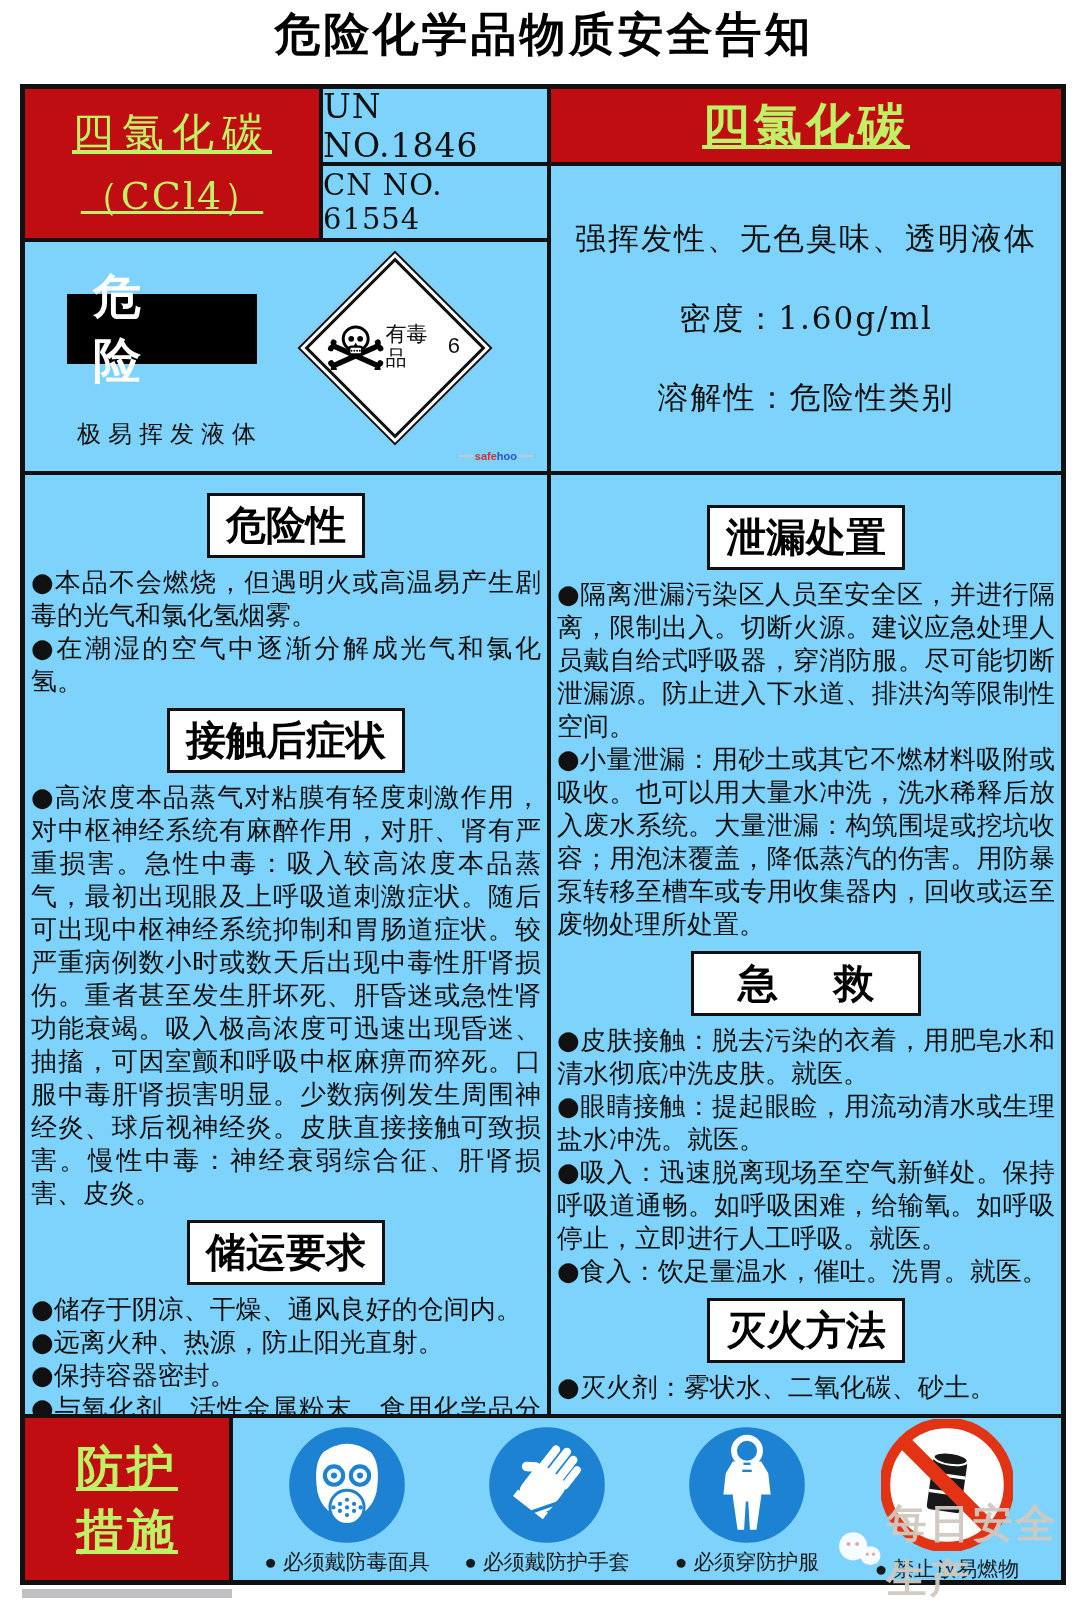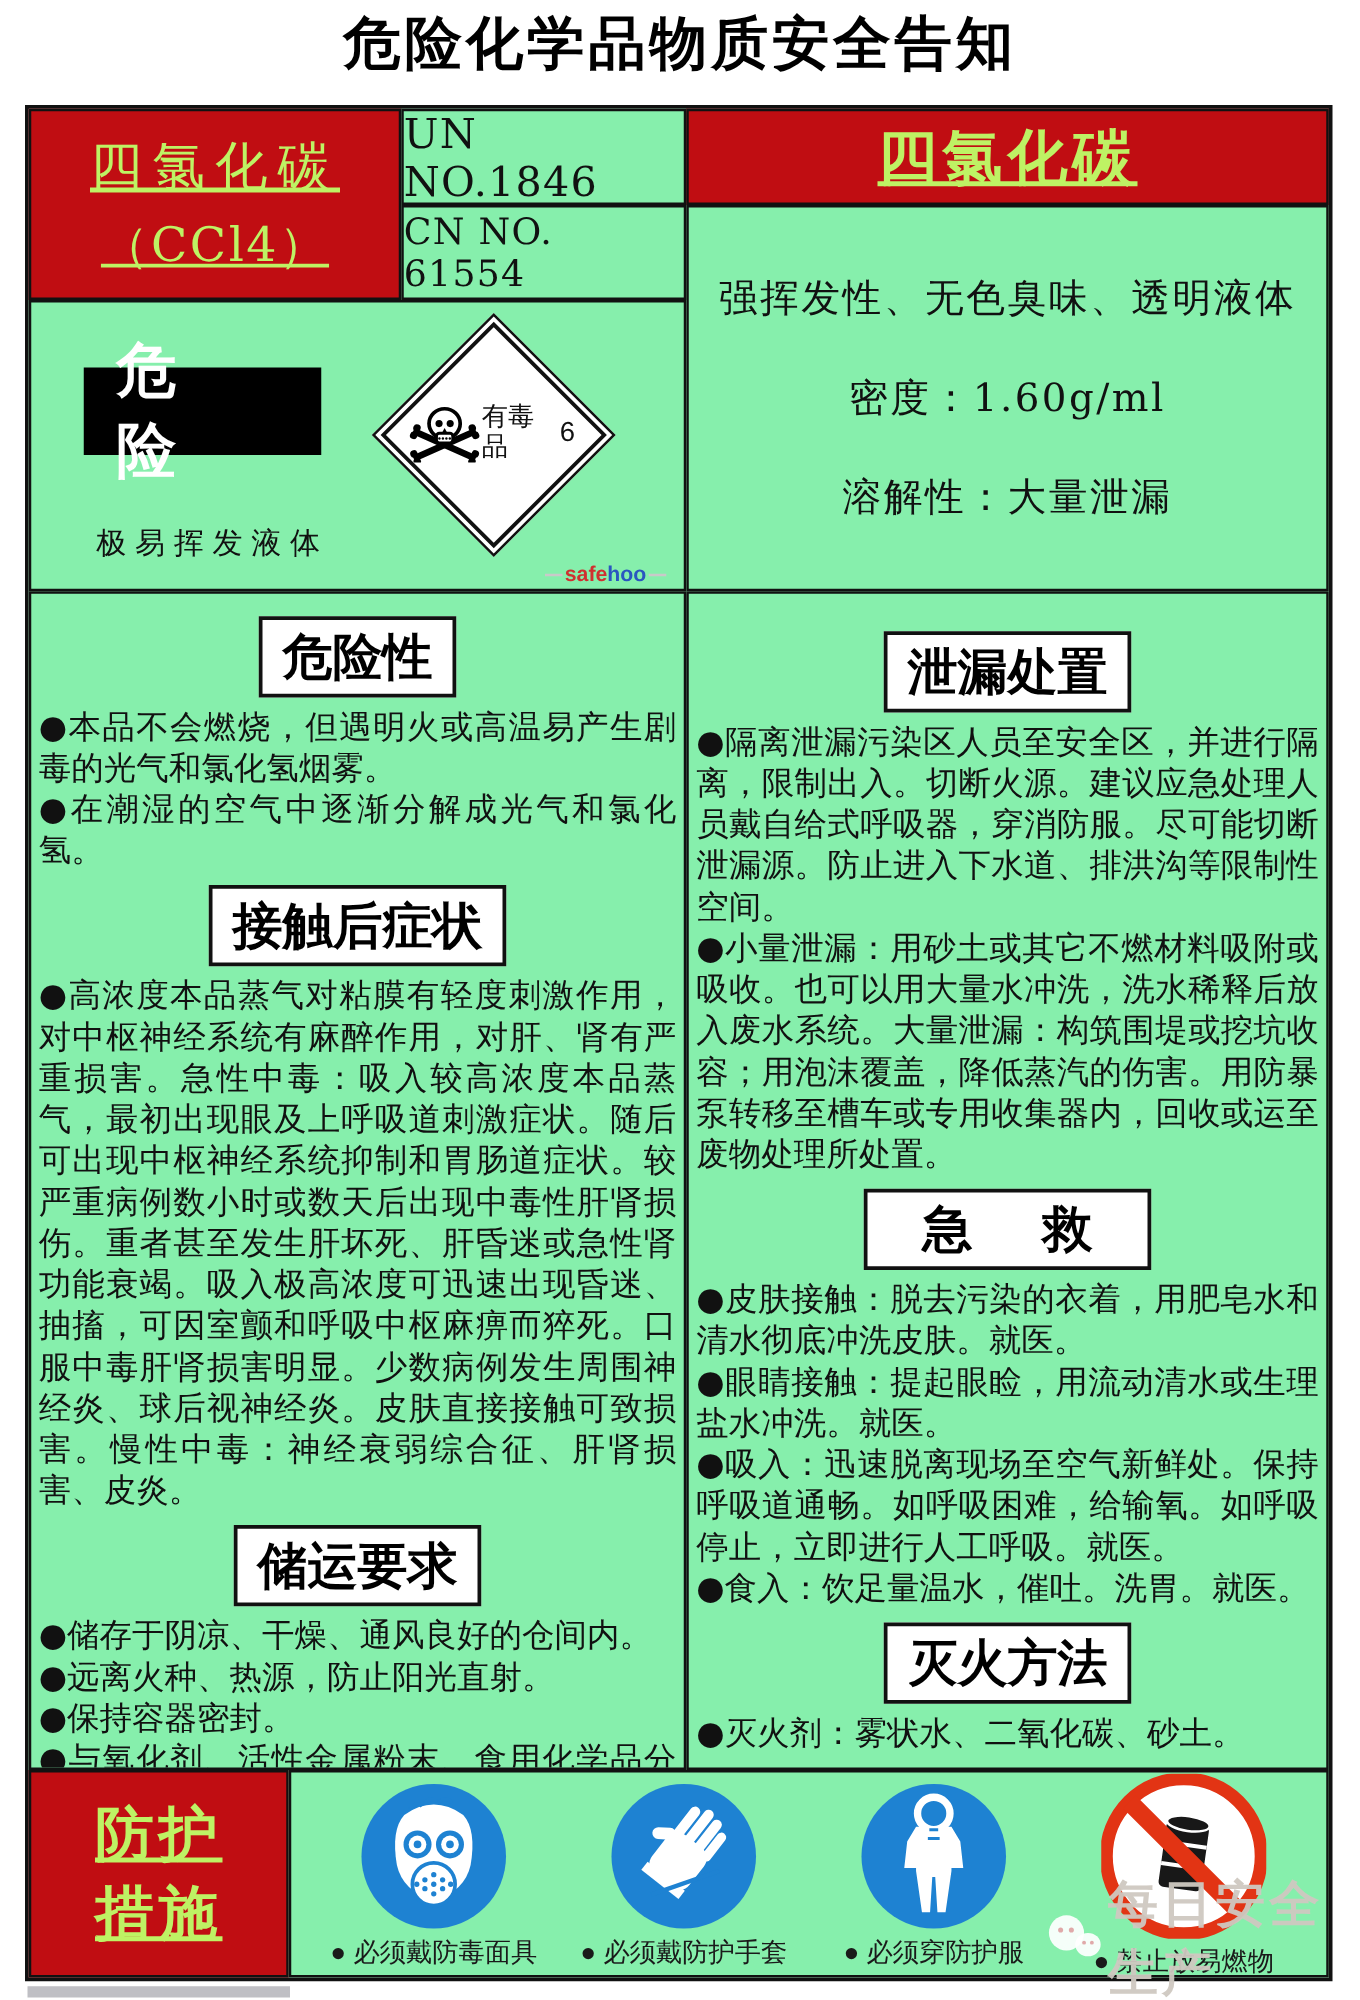--- a/index.html
+++ b/index.html
@@ -1,21 +1,21 @@
 <!DOCTYPE html>
 <html><head>
 <meta charset="utf-8">
 <style>
   html,body{margin:0;padding:0;background:#fff;}
   .sheet{position:relative;width:1088px;height:1600px;background:#fff;overflow:hidden;
          font-family:"DejaVu Serif","Liberation Serif",serif;color:#111;}
   .page-title{position:absolute;left:0;top:4px;width:100%;text-align:center;
     font-family:"Liberation Sans",sans-serif;font-weight:bold;font-size:46px;letter-spacing:3px;color:#000;}
   .tbl{position:absolute;left:20px;top:84px;width:1046px;height:1501px;border:3px solid #111;box-sizing:border-box;}
-  .cell{position:absolute;box-sizing:border-box;border:2px solid #111;background:#86efac;}
+  .cell{position:absolute;box-sizing:border-box;border:2px solid #111;background:#7dd3fc;}
   .red{background:#c00d12;color:#bef264;border-color:#111;text-decoration:underline;}
   
   .cell-name{left:0;top:0;width:298px;height:153px;display:flex;flex-direction:column;align-items:center;justify-content:center;gap:10px;}
   .chem-name{font-size:42px;letter-spacing:8px;}
   .chem-formula{font-size:38px;letter-spacing:2px;}
   .cell-un{left:298px;top:0;width:228px;height:77px;display:flex;align-items:center;justify-content:center;font-size:33px;letter-spacing:1px;}
   .cell-cn{left:298px;top:77px;width:228px;height:76px;display:flex;align-items:center;justify-content:center;font-size:29px;letter-spacing:1px;}
   .cell-hazclass{left:526px;top:0;width:514px;height:77px;display:flex;align-items:center;justify-content:center;
     font-family:"Liberation Sans",sans-serif;font-weight:bold;font-size:48px;letter-spacing:4px;}
   
@@ -24,21 +24,21 @@
   .cell-picto{left:0;top:153px;width:526px;height:233px;}
   .danger-box{position:absolute;left:42px;top:52px;width:190px;height:70px;background:#000;color:#fff;
     display:flex;align-items:center;justify-content:center;font-family:"Liberation Sans",sans-serif;font-weight:bold;font-size:48px;}
   .danger-box span{letter-spacing:52px;transform:translateX(26px);}
   .diamond{position:absolute;left:301px;top:37px;width:134px;height:134px;transform:rotate(45deg);border:2px solid #111;background:#fff;}
   .diamond-inner{position:absolute;inset:3px;border:3px solid #111;}
   .diamond-content{position:absolute;left:301px;top:37px;width:134px;height:134px;display:flex;flex-direction:row;align-items:center;justify-content:center;z-index:2;}
   .diamond-label{font-family:"Liberation Sans",sans-serif;font-size:21px;line-height:24px;color:#111;}
   .diamond-class{font-family:"Liberation Sans",sans-serif;font-size:22px;line-height:24px;color:#111;}
   .phys-form{position:absolute;left:52px;top:176px;font-size:24px;letter-spacing:7px;}
-  .safehoo{position:absolute;right:12px;top:208px;font-family:"Liberation Sans",sans-serif;font-size:17px;font-weight:bold;display:flex;align-items:center;}
+  .safehoo{position:absolute;right:12px;top:208px;font-family:"Liberation Sans",sans-serif;font-size:11px;font-weight:bold;display:flex;align-items:center;}
   .safehoo .dash{display:inline-block;width:14px;height:2px;background:#c9c9c9;margin:0 2px;}
   .safehoo .s1{color:#d03030;}.safehoo .s2{color:#2a55c0;}
   
   .col-left{left:0;top:386px;width:526px;height:943px;padding:8px 6px;overflow:hidden;}
   .col-right{left:526px;top:386px;width:514px;height:943px;padding:8px 6px;overflow:hidden;}
   .sec-head{display:table;margin:10px auto 8px;border:3px solid #111;padding:2px 16px;
     font-family:"Liberation Sans",sans-serif;font-weight:bold;font-size:40px;background:#fff;color:#000;white-space:nowrap;}
   .sec-head.spread span{letter-spacing:56px;transform:translateX(28px);display:inline-block;}
   .col-right .sec-head.first{margin-top:22px;}
   .item{margin:0;font-size:26px;line-height:33px;text-align:justify;color:#111;}
@@ -71,21 +71,21 @@
     <div class="cell cell-cn">
       <span>CN NO. 61554</span>
     </div>
     <div class="cell red cell-hazclass">
       <span>四氯化碳</span>
     </div>
 
     <div class="cell cell-props">
       <div>强挥发性、无色臭味、透明液体</div>
       <div>密度：1.60g/ml</div>
-      <div>溶解性：大量泄漏</div>
+      <div>溶解性：危险性类别</div>
     </div>
 
     <div class="cell cell-picto">
       <div class="danger-box">
         <span>危险</span>
       </div>
       <div class="diamond">
         <div class="diamond-inner"></div>
       </div>
       <div class="diamond-content">

